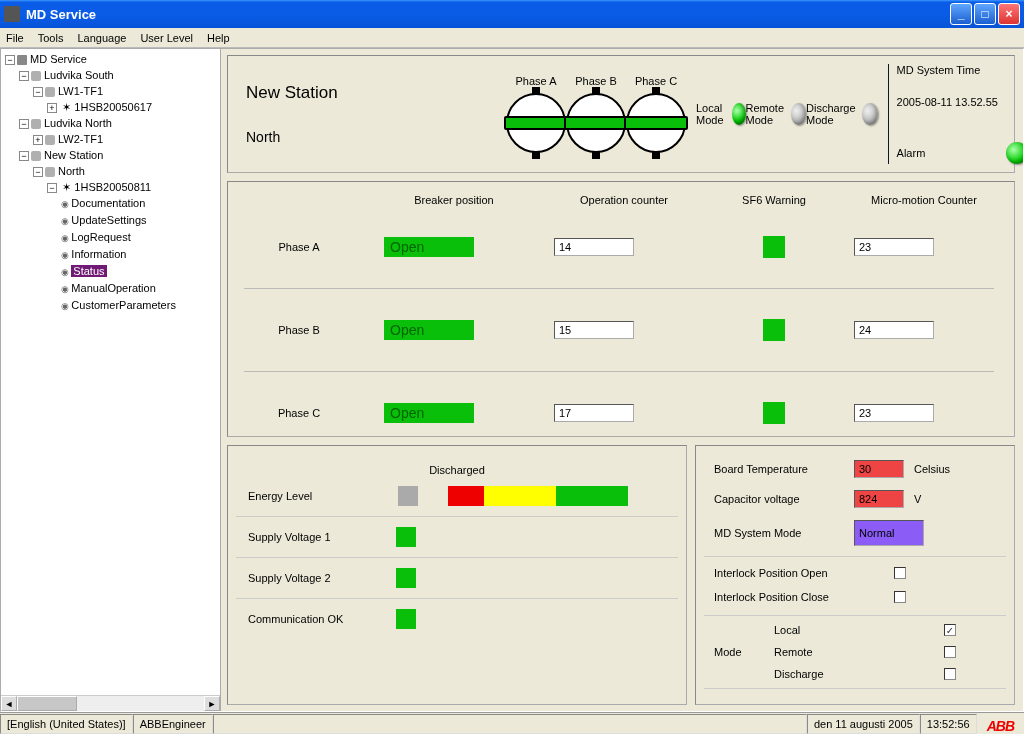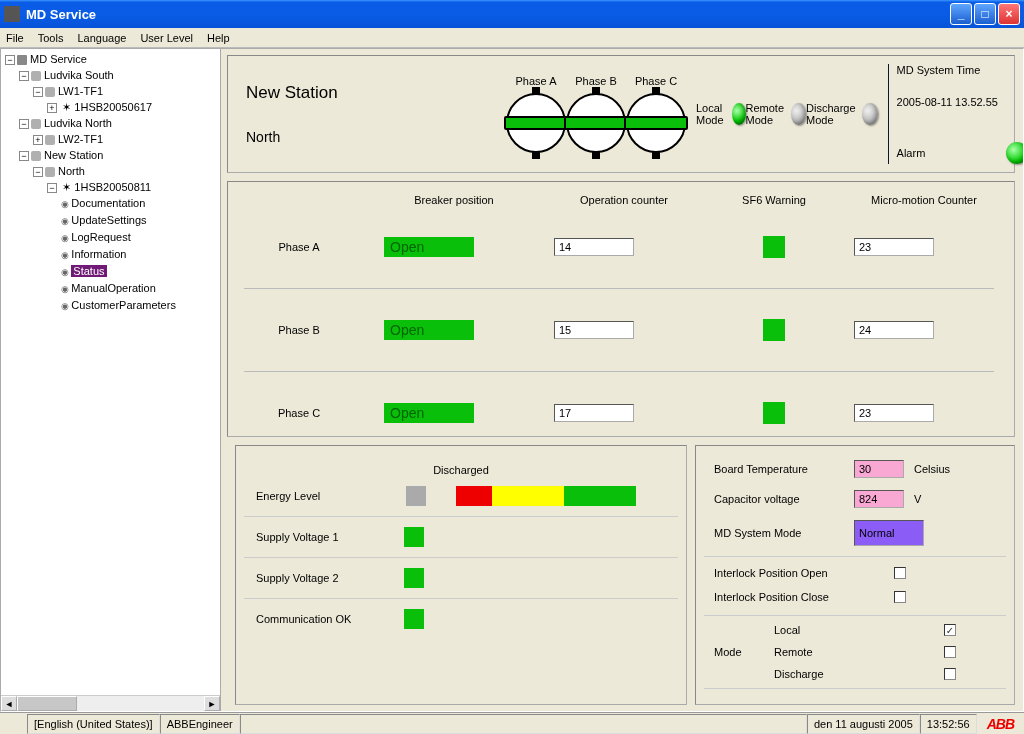--- a/index.html
+++ b/index.html
@@ -85,45 +85,45 @@
 .phase-panel { padding: 12px 16px; }
 .phase-grid { display: grid; grid-template-columns: 110px 140px 140px 100px 140px; gap: 30px 30px; align-items: center; }
 .phase-grid .hdr { text-align: center; font-size: 11px; }
 .phase-grid .rowlabel { text-align: center; }
 .openbox { width: 90px; height: 20px; background: #0abf0a; color: #0a3; font-size: 14px; display: flex; align-items: center; padding-left: 6px; }
 .openbox span { color: #006400; text-shadow: none; font-weight: normal; }
 .inpt { width: 80px; height: 18px; border: 1px inset #aaa; background: #fff; padding: 1px 4px; font-size: 11px; }
 .sf6 { width: 22px; height: 22px; background: #0abf0a; margin: 0 auto; }
 .phase-sep { grid-column: 1 / -1; border-top: 1px solid #bbb; height: 1px; }
 
-.bottom-row { display: flex; gap: 8px; flex: 1; margin-left: 8px; }
+.bottom-row { display: flex; gap: 8px; flex: 1; }
 .bottom-left { flex: 1; display: flex; flex-direction: column; gap: 0; }
 .bottom-right { flex: 0 0 320px; }
 .row2 { display: flex; align-items: center; gap: 28px; padding: 10px 12px; border-bottom: 1px solid #ccc; }
 .row2:last-child { border-bottom: none; }
 .row2 .lbl { width: 120px; }
 .sq { width: 20px; height: 20px; }
 .sq.green { background: #0abf0a; }
 .sq.grey { background: #aaa; }
 .energy-bar { display: flex; height: 20px; }
 .energy-bar div { width: 36px; height: 20px; }
 .e-red { background: #e00; }
 .e-yel { background: #ff0; }
 .e-grn { background: #0abf0a; }
 .right-row { display: flex; align-items: center; padding: 6px 10px; gap: 10px; }
 .right-row .lbl { width: 130px; }
-.inpt2 { width: 50px; height: 18px; border: 1px inset #aaa; background: #f9a8d4; padding: 1px 4px; font-size: 11px; }
+.inpt2 { width: 50px; height: 18px; border: 1px inset #aaa; background: #ef4444; padding: 1px 4px; font-size: 11px; }
 .inpt3 { width: 70px; height: 26px; border: 1px inset #aaa; background: #8b5cf6; padding: 1px 4px; font-size: 11px; }
 .chk { width: 12px; height: 12px; border: 1px inset #888; background: #fff; display: inline-flex; align-items: center; justify-content: center; font-size: 10px; color: #333; }
 .mode-group { border-top: 1px solid #ccc; border-bottom: 1px solid #ccc; display: flex; padding: 8px 10px; margin-top: 6px; }
 .mode-group .glabel { width: 60px; display: flex; align-items: center; }
 .mode-opts { display: flex; flex-direction: column; gap: 10px; flex: 1; }
 .mode-opt { display: flex; align-items: center; justify-content: space-between; padding-right: 40px; }
 
-.statusbar { height: 22px; background: #ece9d8; border-top: 1px solid #999; display: flex; align-items: center; font-size: 11px; padding-left: 27px; }
+.statusbar { height: 22px; background: #ece9d8; border-top: 1px solid #999; display: flex; align-items: flex-end; font-size: 11px; }
 .statusbar .cell { border: 1px inset #ddd; height: 20px; padding: 2px 6px; display: flex; align-items: center; }
 .statusbar .flex { flex: 1; }
 .statusbar .logo { color: #e00; font-weight: bold; font-size: 14px; font-style: italic; letter-spacing: -1px; padding: 0 10px; }
 </style>
 </head>
 <body>
 
 <div class="titlebar">
   <span class="icon"></span>
   <span>MD Service</span>

